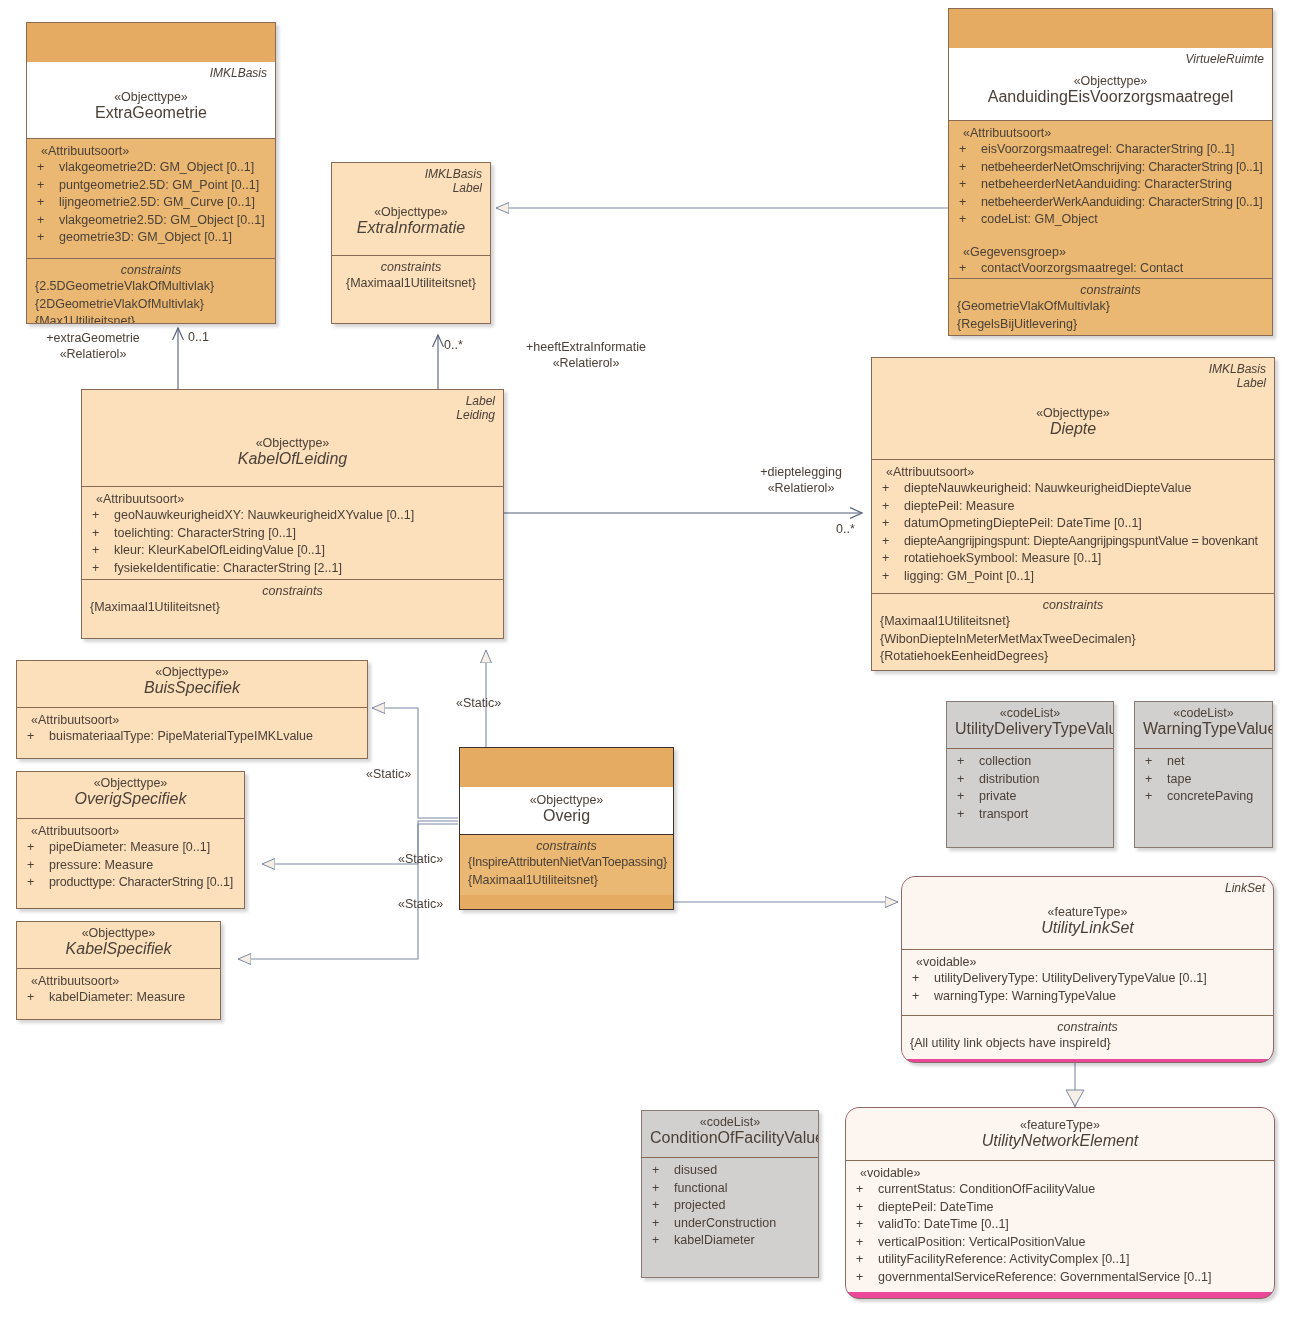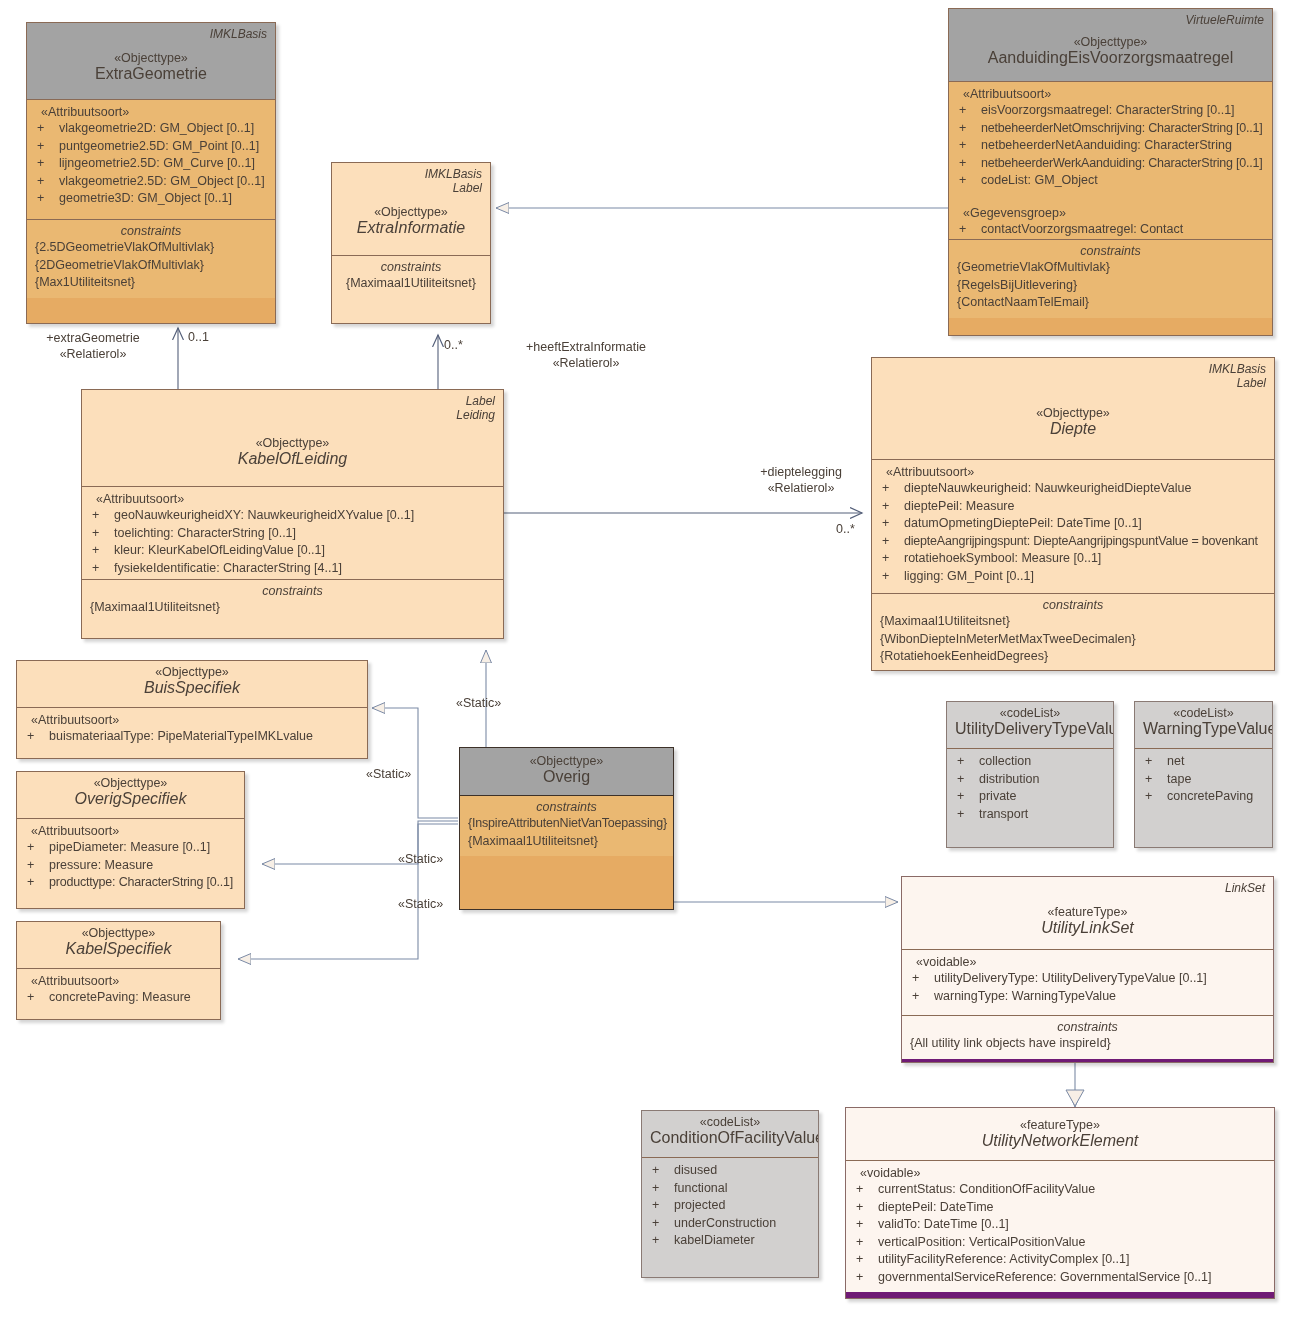--- a/index.html
+++ b/index.html
@@ -56,27 +56,27 @@
   .attr .vis { width: 22px; flex: 0 0 22px; text-align: left; padding-left: 2px;}
   .attr .txt { flex: 1 1 auto; }
   .cond { letter-spacing: -0.2px; }
 
   
   .ctitle { text-align: center; font-style: italic; font-size: 12.5px; margin-bottom: 1px;}
   .cline  { font-size: 12.5px; line-height: 17.5px; }
 
   
   .orange-dark  { background: #e6ab63; }
-  .orange-dark .sec.hdr { background: #a3a3a3; }
+  .orange-dark .sec.hdr { background: #ffffff; margin-top: 39px; }
   .orange-dark .sec { background: #eab872; }
 
   .orange-light { background: #fcdfbb; }
   .orange-light .sec { background: #fcdfbb; }
 
-  .cream { background: #701a75; border-color: #8a6a66; }
+  .cream { background: #ec4899; border-color: #8a6a66; border-radius: 14px; }
   .cream .sec { background: #fdf5ef; }
 
   .gray { background: #d2d0cf; border-color: #8a7a74; }
   .gray .sec { background: #d2d0cf; }
   .gray .sec.hdr { background: #d2d0cf; }
 
   
   #wires { position: absolute; left:0; top:0; width:1289px; height:1321px; pointer-events:none; }
 
   .edgelbl {
@@ -282,21 +282,21 @@
       <div class="attr">
         <span class="vis">+</span>
         <span class="txt">toelichting: CharacterString [0..1]</span>
       </div>
       <div class="attr">
         <span class="vis">+</span>
         <span class="txt">kleur: KleurKabelOfLeidingValue [0..1]</span>
       </div>
       <div class="attr">
         <span class="vis">+</span>
-        <span class="txt">fysiekeIdentificatie: CharacterString [4..1]</span>
+        <span class="txt">fysiekeIdentificatie: CharacterString [2..1]</span>
       </div>
     </div>
     <div class="sec">
       <div class="ctitle">constraints</div>
       <div class="cline">{Maximaal1Utiliteitsnet}</div>
     </div>
   </div>
 
   <div class="cls orange-light" style="left:871px; top:357px; width:404px; height:314px;">
     <div class="sec hdr" style="height:101px;">
@@ -380,21 +380,21 @@
 
   <div class="cls orange-light" style="left:16px; top:921px; width:205px; height:99px;">
     <div class="sec hdr" style="height:46px;">
       <div class="stereo">«Objecttype»</div>
       <div class="cname it">KabelSpecifiek</div>
     </div>
     <div class="sec">
       <div class="grp">«Attribuutsoort»</div>
       <div class="attr">
         <span class="vis">+</span>
-        <span class="txt">concretePaving: Measure</span>
+        <span class="txt">kabelDiameter: Measure</span>
       </div>
     </div>
   </div>
 
   <div class="cls orange-dark" style="left:459px; top:747px; width:215px; height:163px; border:1px solid #3d3129;">
     <div class="sec hdr" style="height:48px; border-bottom:1px solid #3d3129;">
       <div class="stereo" style="margin-top:2px;">«Objecttype»</div>
       <div class="cname">Overig</div>
     </div>
     <div class="sec" style="border-top:none;">

